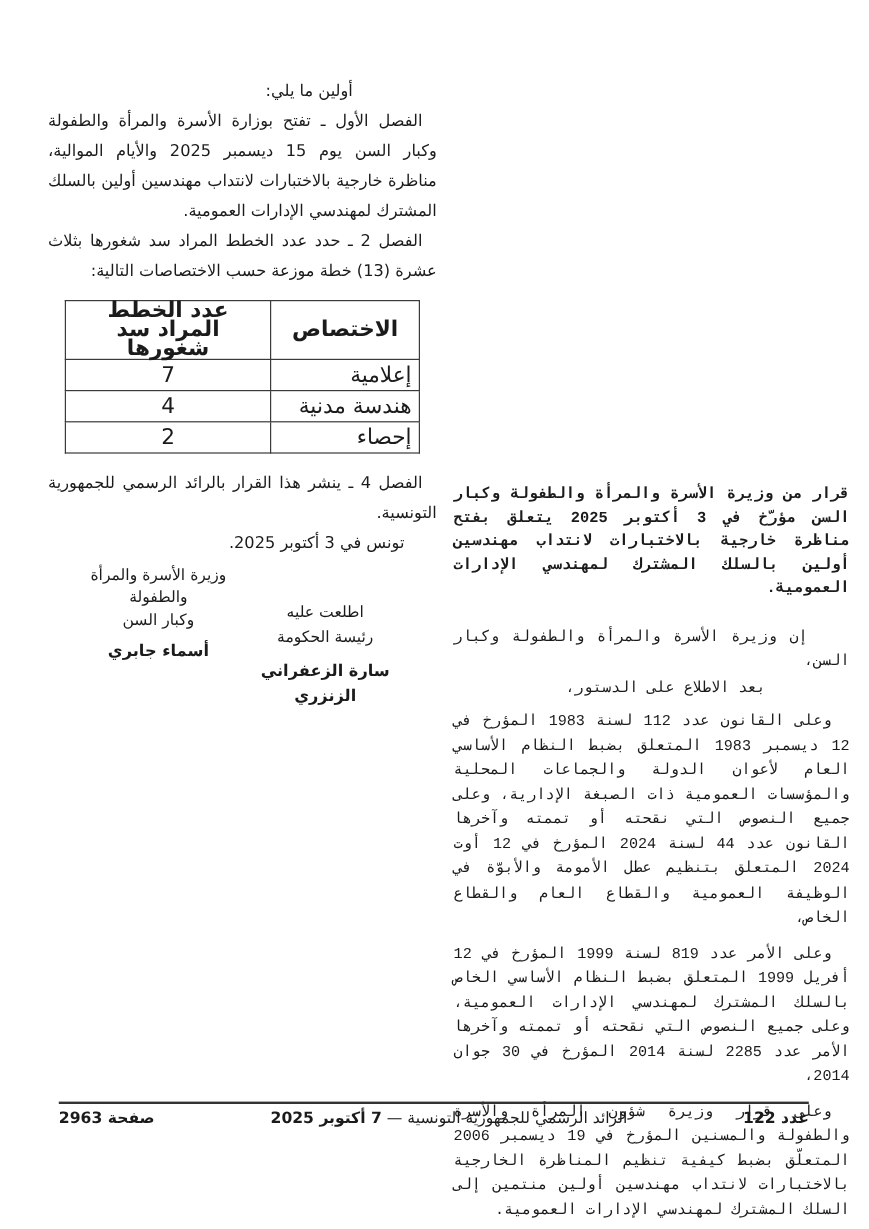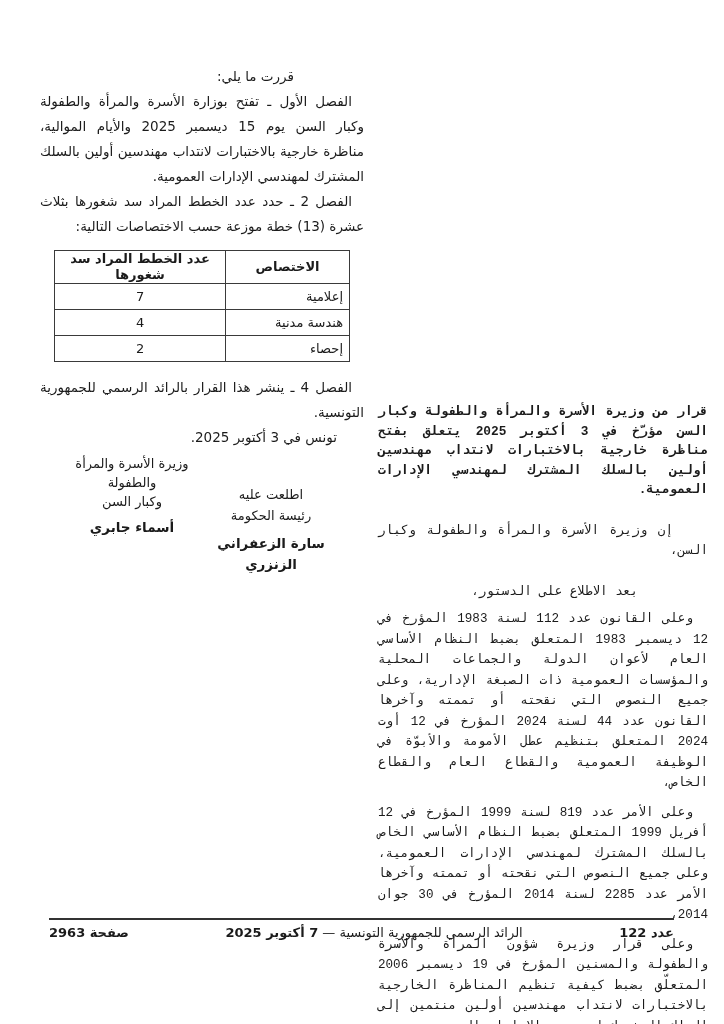--- a/index.html
+++ b/index.html
@@ -22,21 +22,21 @@
     font-size:12.6px;line-height:20.5px;text-align:justify;font-family:Liberation Mono, monospace;
   }
   p{margin:0;}
   .intro{text-indent:70px;}
   .article{text-indent:12px;}
   
   .spec-table{
     border-collapse:collapse;
     width:296px;
     margin:11px 14px 13px auto;
-    font-size:13px;
+    font-size:18px;
   }
   .spec-table th,.spec-table td{
     border:1.6px solid #3a3a3a;
     padding:0 6px;
   }
   .spec-table th{
     font-weight:bold;height:23px;text-align:center;line-height:16px;
   }
   .spec-table td{height:25px;}
   .cell-spec{text-align:right;width:42%;}
@@ -46,21 +46,21 @@
   .signatures{position:relative;height:92px;margin-top:4px;}
   .sig-block{position:absolute;text-align:center;font-size:13px;line-height:19px;}
   .sig-minister{left:10px;top:0;width:164px;}
   .sig-head{right:26px;top:30px;width:134px;line-height:21px;}
   .sig-name{display:block;margin-top:7px;font-weight:bold;font-size:13.5px;}
   
   .decree-title{
     font-weight:bold;font-size:12.8px;line-height:19.5px;
     margin-bottom:21px;
   }
-  .opening{text-indent:35px;margin-bottom:20px;}
+  .opening{text-indent:35px;margin-bottom:2px;}
   .visa-const{text-indent:70px;margin-bottom:7px;}
   .visa{text-indent:15px;margin-bottom:9px;}
   
   .footer-rule{
     position:absolute;top:918px;left:49px;width:625px;
     border:0;border-top:2.2px solid #333;margin:0;
   }
   .footer{
     position:absolute;top:925px;left:49px;width:625px;
     display:flex;justify-content:space-between;align-items:baseline;
@@ -68,21 +68,21 @@
   }
   .footer-issue,.footer-page{font-weight:bold;}
   .footer-date{font-weight:bold;margin-top:40px;}
 </style>
 </head>
 <body>
 
 <div class="page">
 
   <div class="col-left">
-    <p class="intro">قررت ما يلي:</p>
+    <p class="intro">أولين ما يلي:</p>
     <p class="article">الفصل الأول ـ تفتح بوزارة الأسرة والمرأة والطفولة وكبار السن يوم 15 ديسمبر 2025 والأيام الموالية، مناظرة خارجية بالاختبارات لانتداب مهندسين أولين بالسلك المشترك لمهندسي الإدارات العمومية.</p>
     <p class="article">الفصل 2 ـ حدد عدد الخطط المراد سد شغورها بثلاث عشرة (13) خطة موزعة حسب الاختصاصات التالية:</p>
 
     <table class="spec-table">
       <thead>
         <tr>
           <th class="cell-spec">الاختصاص</th>
           <th class="cell-count">عدد الخطط المراد سد شغورها</th>
         </tr>
       </thead>

